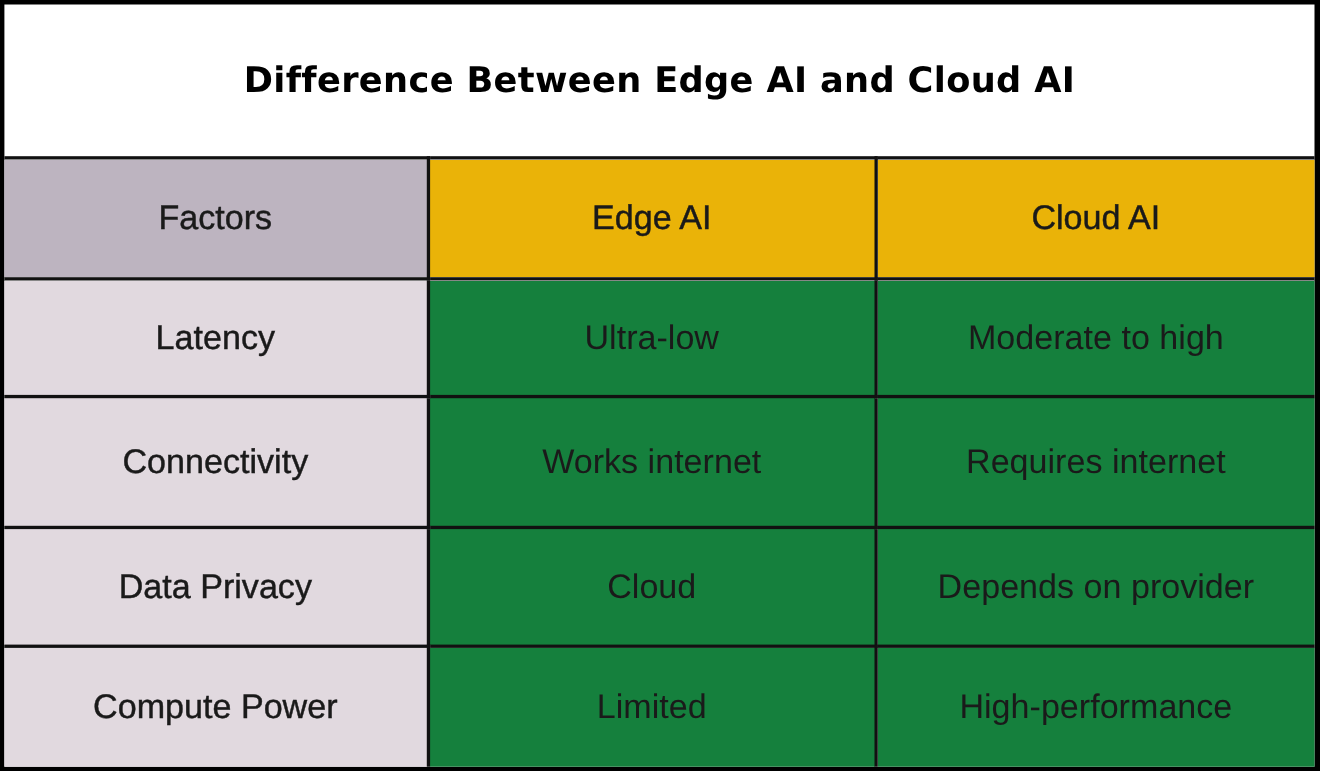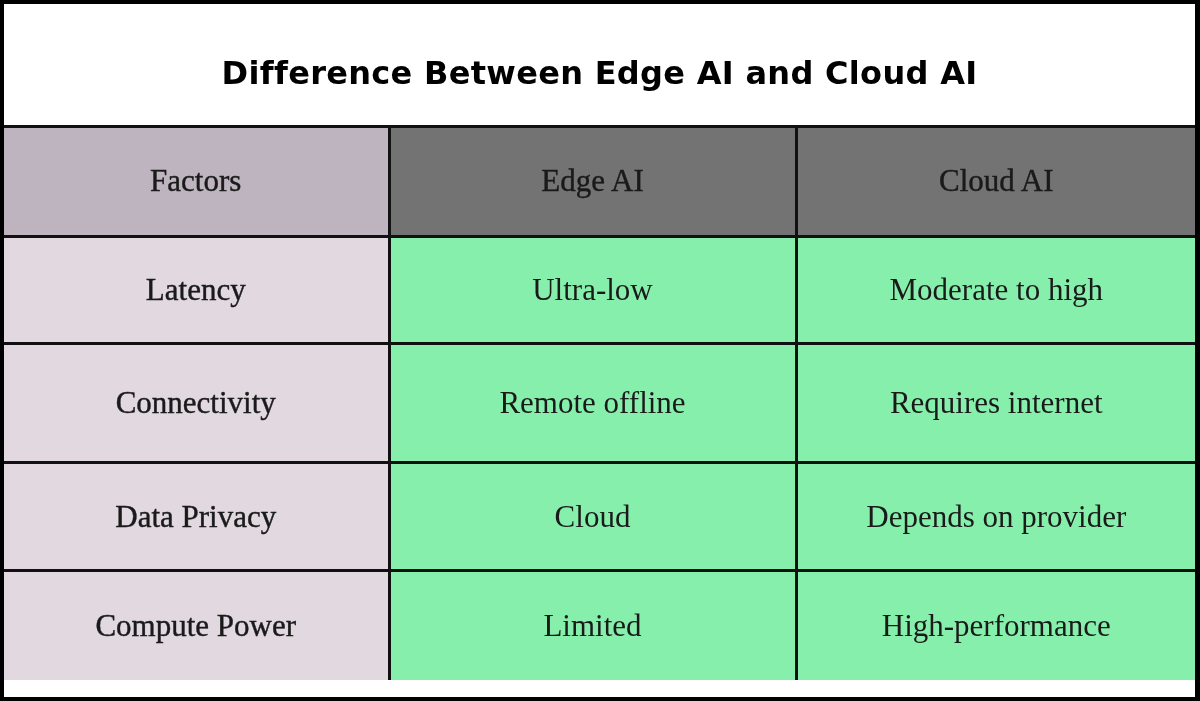--- a/index.html
+++ b/index.html
@@ -12,38 +12,38 @@
     box-sizing:border-box; border:4px solid #000; border-right-width:5px; border-bottom-width:4px;
     background:#fff;
   }
   .title {
     position:absolute; left:4px; top:4px; width:1191px; height:138px;
     display:flex; align-items:center; justify-content:center;
     font-family:"DejaVu Sans", sans-serif; font-weight:bold; font-size:32px; color:#000;
     letter-spacing:0.3px;
   }
   table.cmp {
-    position:absolute; left:4px; top:125px; width:1191px; height:555px;
-    border-collapse:collapse; table-layout:fixed;font-family:Liberation Serif, serif;
+    position:absolute; left:4px; top:142px; width:1191px; height:555px;
+    border-collapse:collapse; table-layout:fixed;
   }
   table.cmp td, table.cmp th {
     border:3px solid #111;
     text-align:center; vertical-align:middle;
     font-size:31px; color:#1a1a1a; padding:0 4px; white-space:nowrap; overflow:hidden;
   }
   table.cmp tr > *:first-child { border-left:none; }
   table.cmp tr > *:last-child { border-right:none; }
   table.cmp tr:last-child > * { border-bottom:none; }
   col.c1 { width:385px; }
   col.c2 { width:407px; }
   col.c3 { width:399px; }
   th.factor-head { background:#bdb4c0; font-weight:normal; }
-  th.edge-head, th.cloud-head { background:#737373; font-weight:normal; }
+  th.edge-head, th.cloud-head { background:#eab308; font-weight:normal; }
   td.factor { background:#e1d9df; }
-  td.val { background:#86efac; }
+  td.val { background:#15803d; }
   tr.h0 { height:93px; }
   tr.r1 { height:91px;margin-top:35px; }
   tr.r2 { height:101px; }
   tr.r3 { height:91px; }
   tr.r4 { height:93px; }
   tr.r5 { height:86px; }
   .hd { font-weight:500; -webkit-text-stroke:0.4px #1a1a1a; }
 </style>
 </head>
 <body>
@@ -64,21 +64,21 @@
     <th class="edge-head hd">Edge AI</th>
     <th class="cloud-head hd">Cloud AI</th>
   </tr>
   <tr class="r1">
     <td class="factor hd">Latency</td>
     <td class="val">Ultra-low</td>
     <td class="val">Moderate to high</td>
   </tr>
   <tr class="r2">
     <td class="factor hd">Connectivity</td>
-    <td class="val">Remote offline</td>
+    <td class="val">Works internet</td>
     <td class="val">Requires internet</td>
   </tr>
   <tr class="r3">
     <td class="factor hd">Data Privacy</td>
     <td class="val">Cloud</td>
     <td class="val">Depends on provider</td>
   </tr>
   <tr class="r4">
     <td class="factor hd">Compute Power</td>
     <td class="val">Limited</td>

